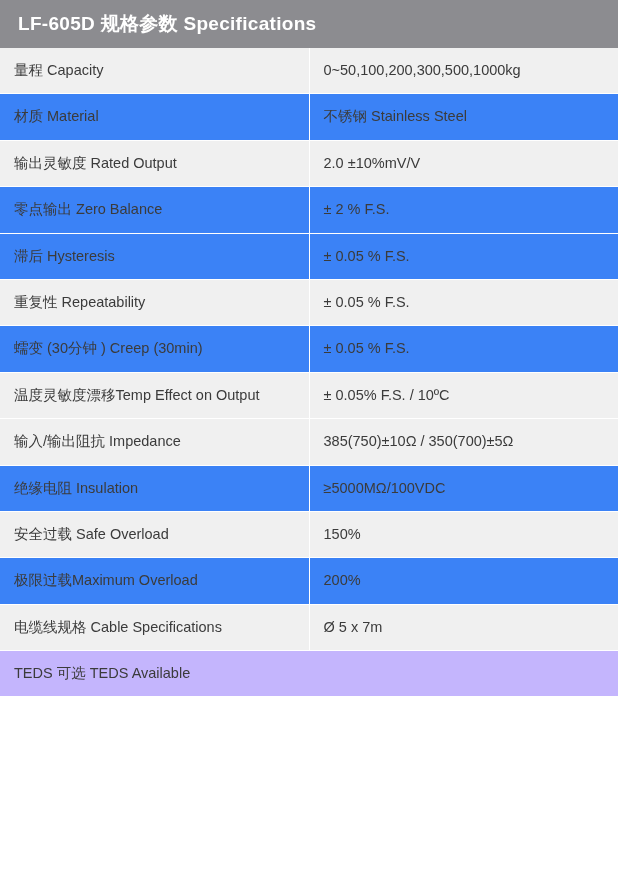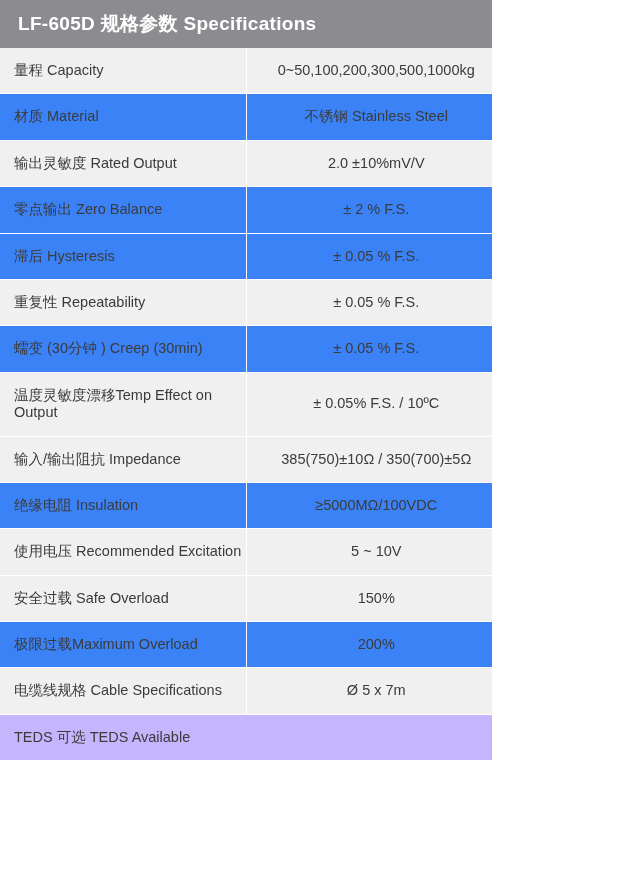--- a/index.html
+++ b/index.html
@@ -8,21 +8,21 @@
     background: #ffffff;
   }
   body {
     width: 618px;
     height: 882px;
     font-family: "Liberation Sans", "DejaVu Sans", sans-serif;
     color: #333333;
     overflow: hidden;
   }
   .spec-table {
-    width: 492px;
+    width: 618px;
     border-collapse: collapse;
     table-layout: fixed;
   }
   .spec-table tr.header-row td {
     background: #8c8c90;
     color: #ffffff;
     font-size: 19px;
     font-weight: bold;
     letter-spacing: 0.3px;
     padding: 12px 0 12px 18px;
@@ -37,21 +37,20 @@
     vertical-align: middle;
     line-height: 1.2;
     color: #3b3b3b;
   }
   .spec-table td.label {
     width: 338px;
   }
   .spec-table td.value {
     width: 280px;
     border-right: none;
-    text-align: center;
   }
   .spec-table tr.row-light td {
     background: #f0f0f0;
   }
   .spec-table tr.row-dark td {
     background: #3b82f6;
   }
   .spec-table tr.footer-row td {
     background: #c4b5fd;
     border-right: none;
@@ -104,24 +103,20 @@
     </tr>
     <tr class="row-light">
       <td class="label">输入/输出阻抗 Impedance</td>
       <td class="value nowrap">385(750)±10Ω / 350(700)±5Ω</td>
     </tr>
     <tr class="row-dark">
       <td class="label">绝缘电阻  Insulation</td>
       <td class="value">≥5000MΩ/100VDC</td>
     </tr>
     <tr class="row-light">
-      <td class="label">使用电压 Recommended Excitation</td>
-      <td class="value">5 ~ 10V</td>
-    </tr>
-    <tr class="row-light">
       <td class="label">安全过载 Safe Overload</td>
       <td class="value">150%</td>
     </tr>
     <tr class="row-dark">
       <td class="label">极限过载Maximum Overload</td>
       <td class="value">200%</td>
     </tr>
     <tr class="row-light">
       <td class="label">电缆线规格 Cable Specifications</td>
       <td class="value">Ø 5 x 7m</td>

